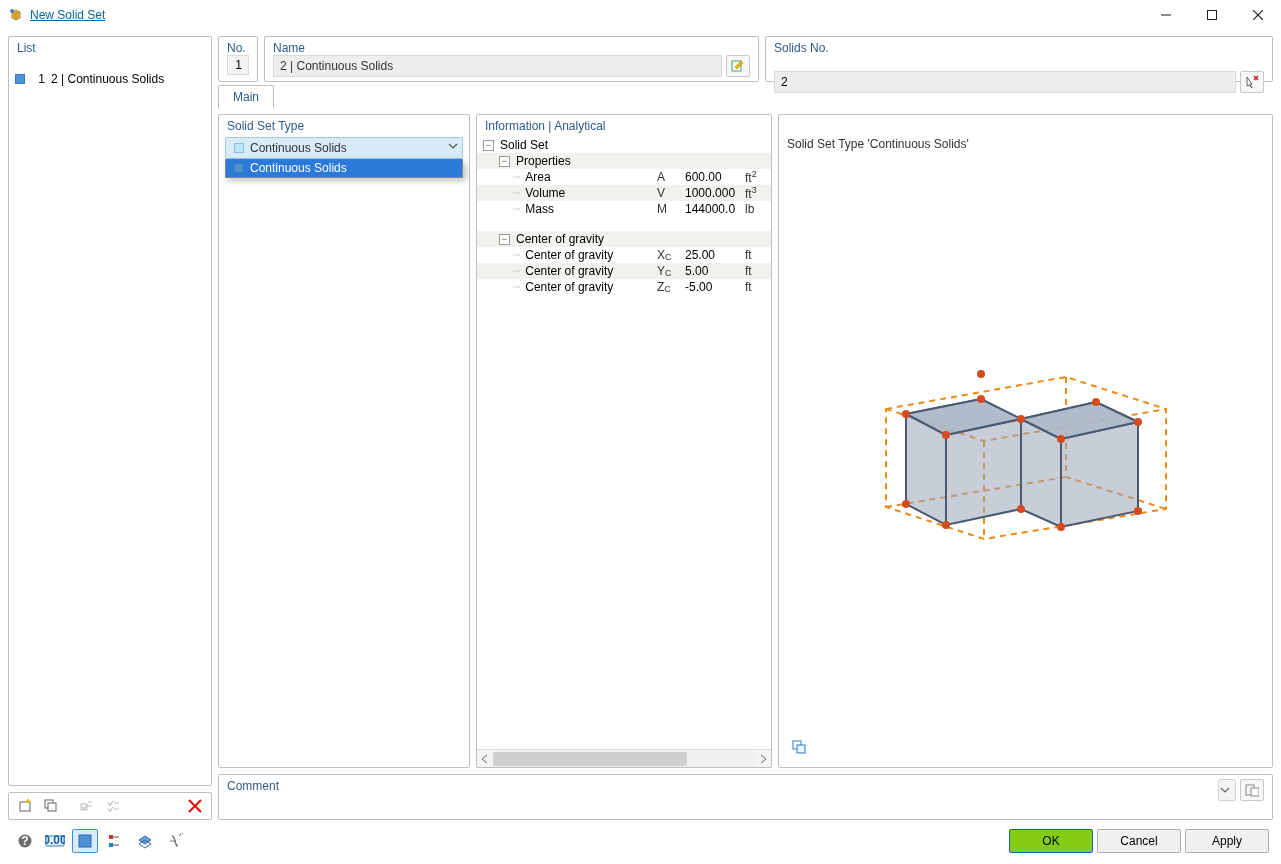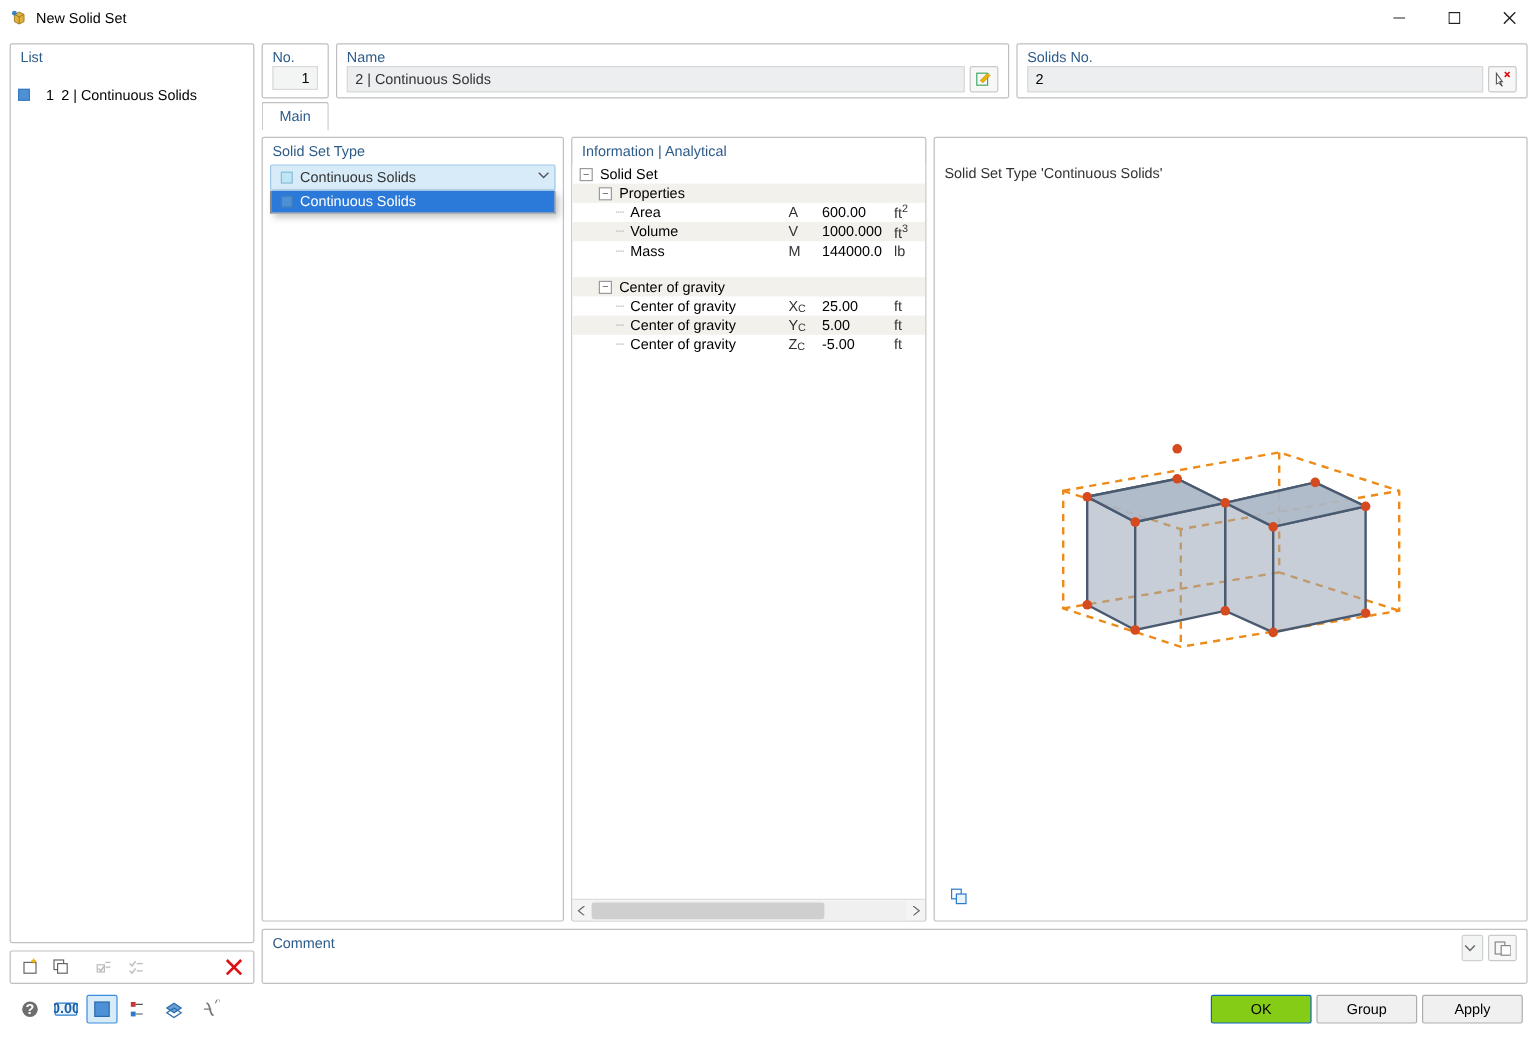--- a/index.html
+++ b/index.html
@@ -1,21 +1,21 @@
 <!DOCTYPE html>
 <html><head>
 <meta charset="utf-8">
 <style>
 * { box-sizing: border-box; margin: 0; padding: 0; font-family: "Segoe UI", Tahoma, sans-serif; font-size: 12px; }
 html, body { width: 1281px; height: 864px; background: #fff; overflow: hidden; }
 
 
 .titlebar { height: 30px; display: flex; align-items: center; padding: 0 0 0 8px; border-bottom: 1px solid #fff; }
 .titlebar .app-icon { width: 16px; height: 16px; margin-right: 6px; }
-.titlebar .title { flex: 1; color: #000000; }
+.titlebar .title { flex: 1; color: #0369a1; text-decoration: underline; }
 .win-controls { display: flex; height: 30px; }
 .win-btn { width: 46px; height: 30px; display: flex; align-items: center; justify-content: center; }
 
 
 .outer { padding: 6px 8px 8px 8px; height: calc(100% - 30px); display: flex; flex-direction: column; gap: 6px; }
 .toprow { display: flex; gap: 6px; flex: 1; min-height: 0; }
 
 
 .panel { border: 1px solid #bfbfbf; background: #fff; position: relative; border-radius: 2px; }
 .panel-label { position: absolute; top: 4px; left: 8px; color: #2d5c8a; font-weight: 400; }
@@ -27,27 +27,27 @@
 .list-row .sq { width: 10px; height: 10px; background: #4d90d6; border: 1px solid #3a7bbd; }
 .list-row .idx { width: 14px; text-align: right; }
 .list-toolbar { height: 28px; display: flex; align-items: center; gap: 2px; padding: 2px 4px; }
 .icon-btn { width: 24px; height: 22px; display: flex; align-items: center; justify-content: center; border: 1px solid transparent; border-radius: 2px; }
 
 
 .rightcol { flex: 1; display: flex; flex-direction: column; gap: 6px; min-width: 0; }
 .header-row { display: flex; gap: 6px; height: 46px; }
 .mini-panel { border: 1px solid #bfbfbf; border-radius: 2px; padding: 4px 8px 6px 8px; display: flex; flex-direction: column; justify-content: space-between; }
 .mini-panel .lbl { color: #2d5c8a; }
-.no-panel { width: 56px; }
+.no-panel { width: 40px; }
 .no-panel .val { text-align: right; background: #f3f4f4; border: 1px solid #d9d9d9; padding: 2px 6px; }
 .name-panel { flex: 1; }
 .name-row { display: flex; gap: 4px; align-items: center; }
 .name-input { flex: 1; background: #eceeef; border: 1px solid #d9d9d9; padding: 3px 6px; color: #333; }
 .edit-btn { width: 24px; height: 22px; border: 1px solid #c9c9c9; background: #f7f7f7; display: flex; align-items: center; justify-content: center; border-radius: 2px; }
-.solidsno-panel { width: 426px; }
+.solidsno-panel { width: 508px; gap: 16px; }
 .solidsno-row { display: flex; gap: 4px; align-items: center; }
 .solidsno-input { flex: 1; background: #eceeef; border: 1px solid #d9d9d9; padding: 3px 6px; }
 .pick-btn { width: 24px; height: 22px; border: 1px solid #c9c9c9; background: #f7f7f7; display: flex; align-items: center; justify-content: center; border-radius: 2px; position: relative; }
 
 
 .tabrow { height: 22px; display: flex; align-items: flex-end; margin-top: -2px; }
 .tab { padding: 4px 14px; border: 1px solid #bfbfbf; border-bottom: 1px solid #fff; background: #fff; color: #2d5c8a; border-radius: 2px 2px 0 0; position: relative; top: 1px; }
 
 
 .bodyrow { flex: 1; display: flex; gap: 6px; min-height: 0; }
@@ -442,16 +442,16 @@
     </div>
     <div class="tool">
       <svg width="16" height="16">
           <path d="M5 3 C9 3 7 13 11 13" fill="none" stroke="#777" stroke-width="1.5"></path>
           <line x1="3" y1="8" x2="9" y2="8" stroke="#777"></line>
           <text x="12" y="7" font-size="7" fill="#777">^</text>
         </svg>
     </div>
     <div class="footer-spacer"></div>
     <div class="dlg-btn primary">OK</div>
-    <div class="dlg-btn">Group</div>
+    <div class="dlg-btn">Cancel</div>
     <div class="dlg-btn">Apply</div>
   </div>
 </div>
 
 </body></html>

